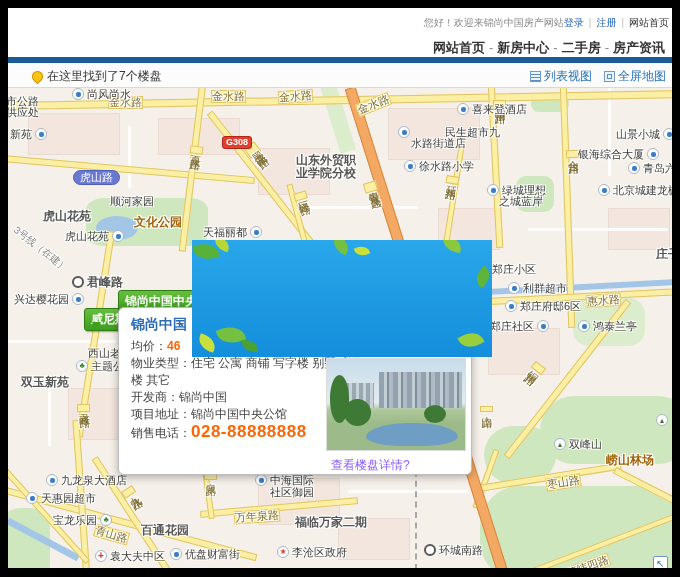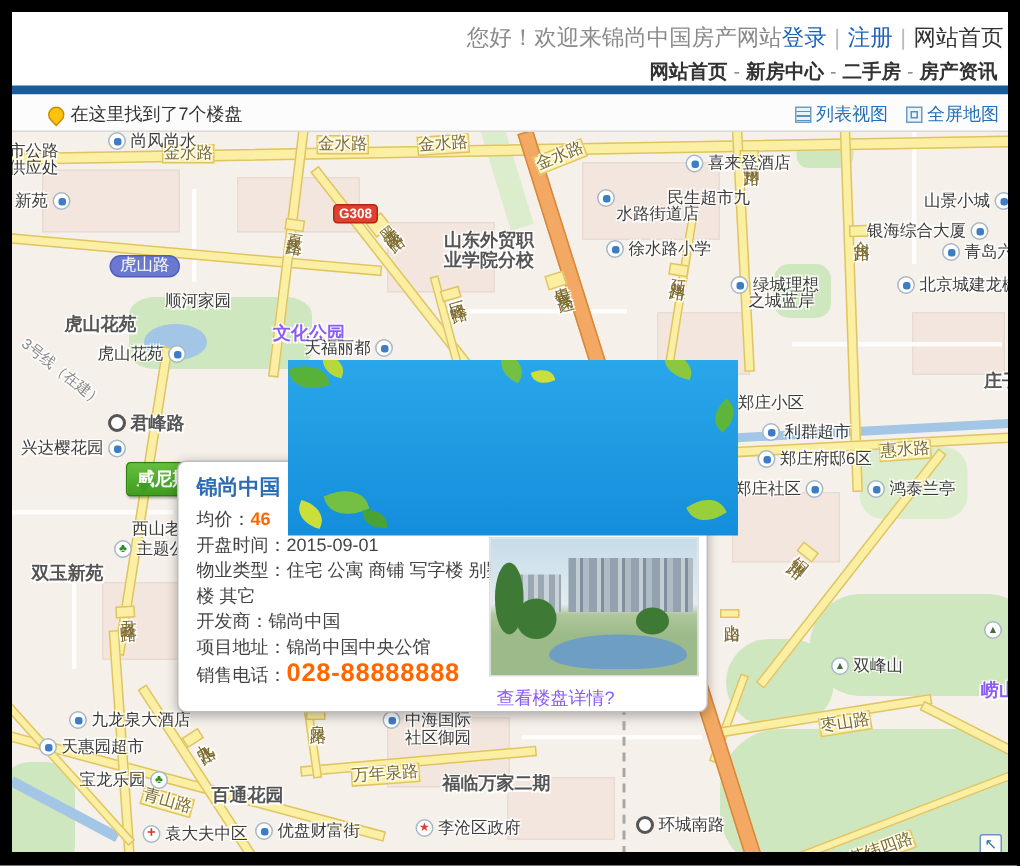--- a/index.html
+++ b/index.html
@@ -2,21 +2,21 @@
 <html><head>
 <meta charset="utf-8">
 <style>
   html,body{margin:0;padding:0;}
   body{width:680px;height:577px;background:#000;position:relative;overflow:hidden;
        font-family:"Liberation Sans","DejaVu Sans",sans-serif;}
   .page{position:absolute;left:8px;top:8px;width:664px;height:560px;background:#fff;overflow:hidden;}
 
   
   .header{position:absolute;left:0;top:0;width:664px;height:49px;background:#fff;}
-  .hrow{position:absolute;right:3px;white-space:nowrap;font-size:15px;color:#8a8a8a;}
+  .hrow{position:absolute;right:3px;white-space:nowrap;font-size:10px;color:#8a8a8a;}
   .hrow1{top:8px;}
   .hrow2{top:31px;font-size:13px;font-weight:bold;color:#333;}
   .hrow a{text-decoration:none;}
   .lnk-blue{color:#1E62B8;cursor:pointer;}
   .lnk-dark{color:#333;cursor:pointer;}
   .sep{color:#bbb;margin:0 5px;}
   .nav-item{color:#333;margin:0 4px;cursor:pointer;}
   .nav-sep{color:#888;font-weight:normal;}
   .bluebar{position:absolute;left:0;top:49px;width:664px;height:6px;background:#1B5C98;}
 
@@ -39,21 +39,21 @@
   .park.lite{background:#DCEDCD;}
   .water{position:absolute;background:#A3C6E6;z-index:2;}
   .road{position:absolute;background:#FBEFA3;border:1px solid #DFC465;box-sizing:border-box;z-index:4;}
   .hwy{position:absolute;background:#F3A963;border:1px solid #D6893B;box-sizing:border-box;z-index:5;}
   .dashline{position:absolute;border-left:2px dashed #A8A8A8;z-index:3;}
 
   .lbl{position:absolute;z-index:8;display:flex;align-items:center;gap:3px;font-size:11px;color:#3C3C3C;
        white-space:nowrap;line-height:1;
        text-shadow:-1px -1px 0 #fff,1px -1px 0 #fff,-1px 1px 0 #fff,1px 1px 0 #fff;}
   .lbl.area{font-size:12px;font-weight:bold;color:#555;}
-  .lbl.green{font-size:12px;font-weight:bold;color:#8b5cf6;margin-left:48px;}
+  .lbl.green{font-size:12px;font-weight:bold;color:#a16207;}
   .lbl.road{color:#7D6B2F;z-index:6;}
   .lbl.gray{color:#888;font-size:10px;}
   .lbl.vert{writing-mode:vertical-rl;letter-spacing:2px;}
   .lbl.badge-red{background:#E0412F;border:1px solid #B32516;color:#fff;font-size:9px;font-weight:bold;
        padding:1px 3px;border-radius:3px;text-shadow:none;z-index:7;}
   .lbl.badge-blue{background:#6A79CF;border:1px solid #4F5FBF;color:#fff;font-size:11px;
        padding:1px 6px;border-radius:8px;text-shadow:none;z-index:7;}
   .pico{width:12px;height:12px;border-radius:50%;background:#fff;border:1px solid #A6B7C6;box-sizing:border-box;
        display:inline-flex;align-items:center;justify-content:center;flex:none;font-size:8px;line-height:1;text-shadow:none;}
   .pico .dot{width:5px;height:5px;border-radius:2px;background:#3C7DC6;}
@@ -179,27 +179,27 @@
     <div class="road" style="left:-12px;top:432px;width:265px;height:7px;transform:rotate(15deg)"></div>
     <div class="road" style="left:124px;top:358px;width:7px;height:150px;transform:rotate(-33deg)"></div>
     <div class="road" style="left:84px;top:142px;width:7px;height:208px;transform:rotate(9deg)"></div>
     <div class="road" style="left:70px;top:332px;width:7px;height:162px;transform:rotate(-4deg)"></div>
     <div class="road" style="left:192px;top:416px;width:158px;height:7px;transform:rotate(-5deg)"></div>
     <div class="road" style="left:197px;top:376px;width:6px;height:55px;transform:rotate(-8deg)"></div>
     <div class="road" style="left:30px;top:352px;width:6px;height:140px;transform:rotate(-42deg)"></div>
     <div class="hwy" style="left:414px;top:-12px;width:11px;height:515px;transform:rotate(-17.5deg)"></div>
     <div class="dashline" style="left:407px;top:372px;height:110px"></div>
 
+    <div class="marker m1"><span>锦尚中国中央</span></div>
     <div class="marker m2"><span>威尼斯</span></div>
 
     <div class="popup">
       <div class="p-left">
         <div class="p-title">锦尚中国</div>
         <div><span>均价：</span><span class="p-price-val">46</span></div>
-        <div><span>开盘时间：</span><span>2015-09-01</span></div>
         <div><span>物业类型：</span><span>住宅 公寓 商铺 写字楼 别墅 商住楼 其它</span></div>
         <div><span>开发商：</span><span>锦尚中国</span></div>
         <div><span>项目地址：</span><span>锦尚中国中央公馆</span></div>
         <div><span>销售电话：</span><span class="p-tel-val">028-88888888</span></div>
       </div>
       <div class="p-img">
         <div class="bld"></div>
         <div class="bld2"></div>
         <div class="tree" style="left:2%;top:18%;width:14%;height:52%"></div>
         <div class="tree" style="left:12%;top:44%;width:20%;height:30%"></div>

